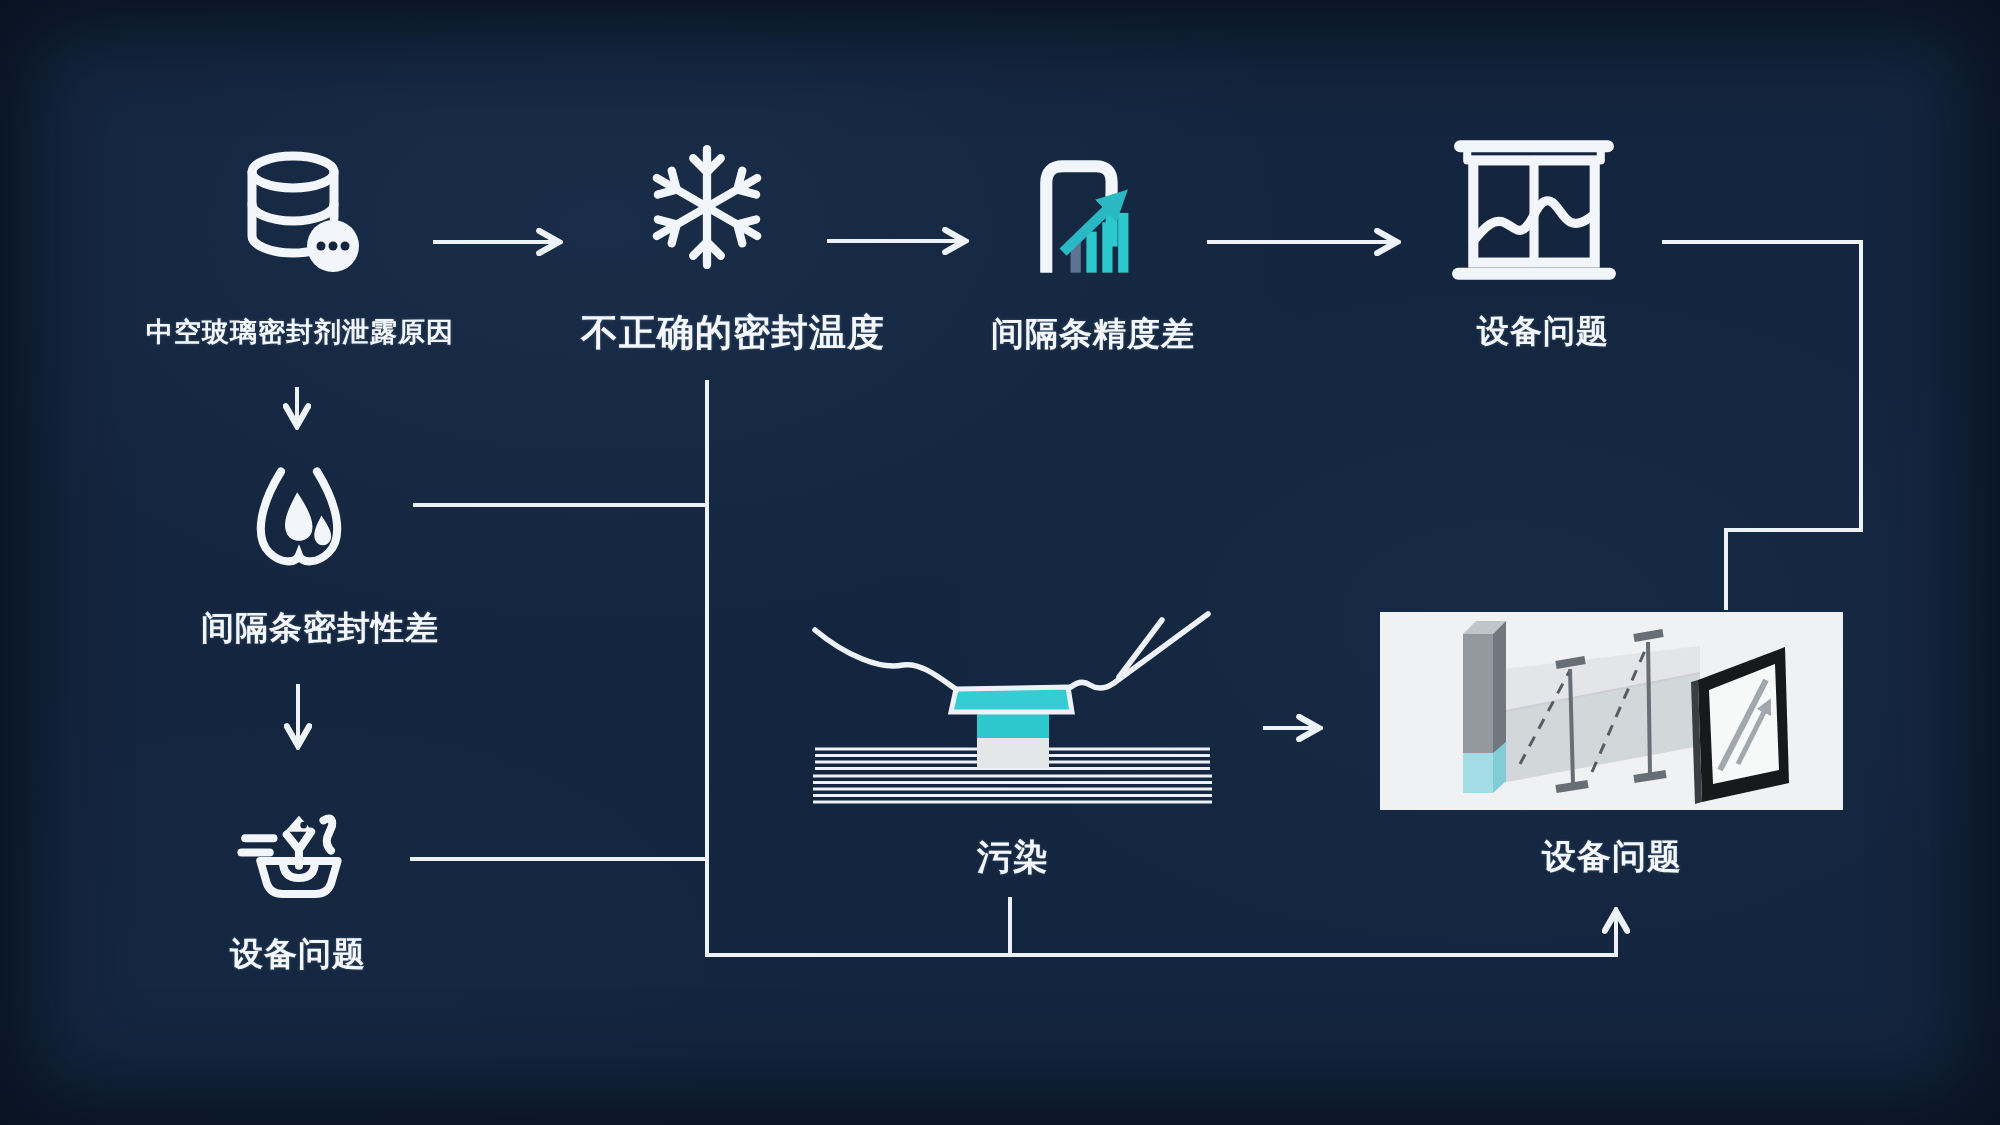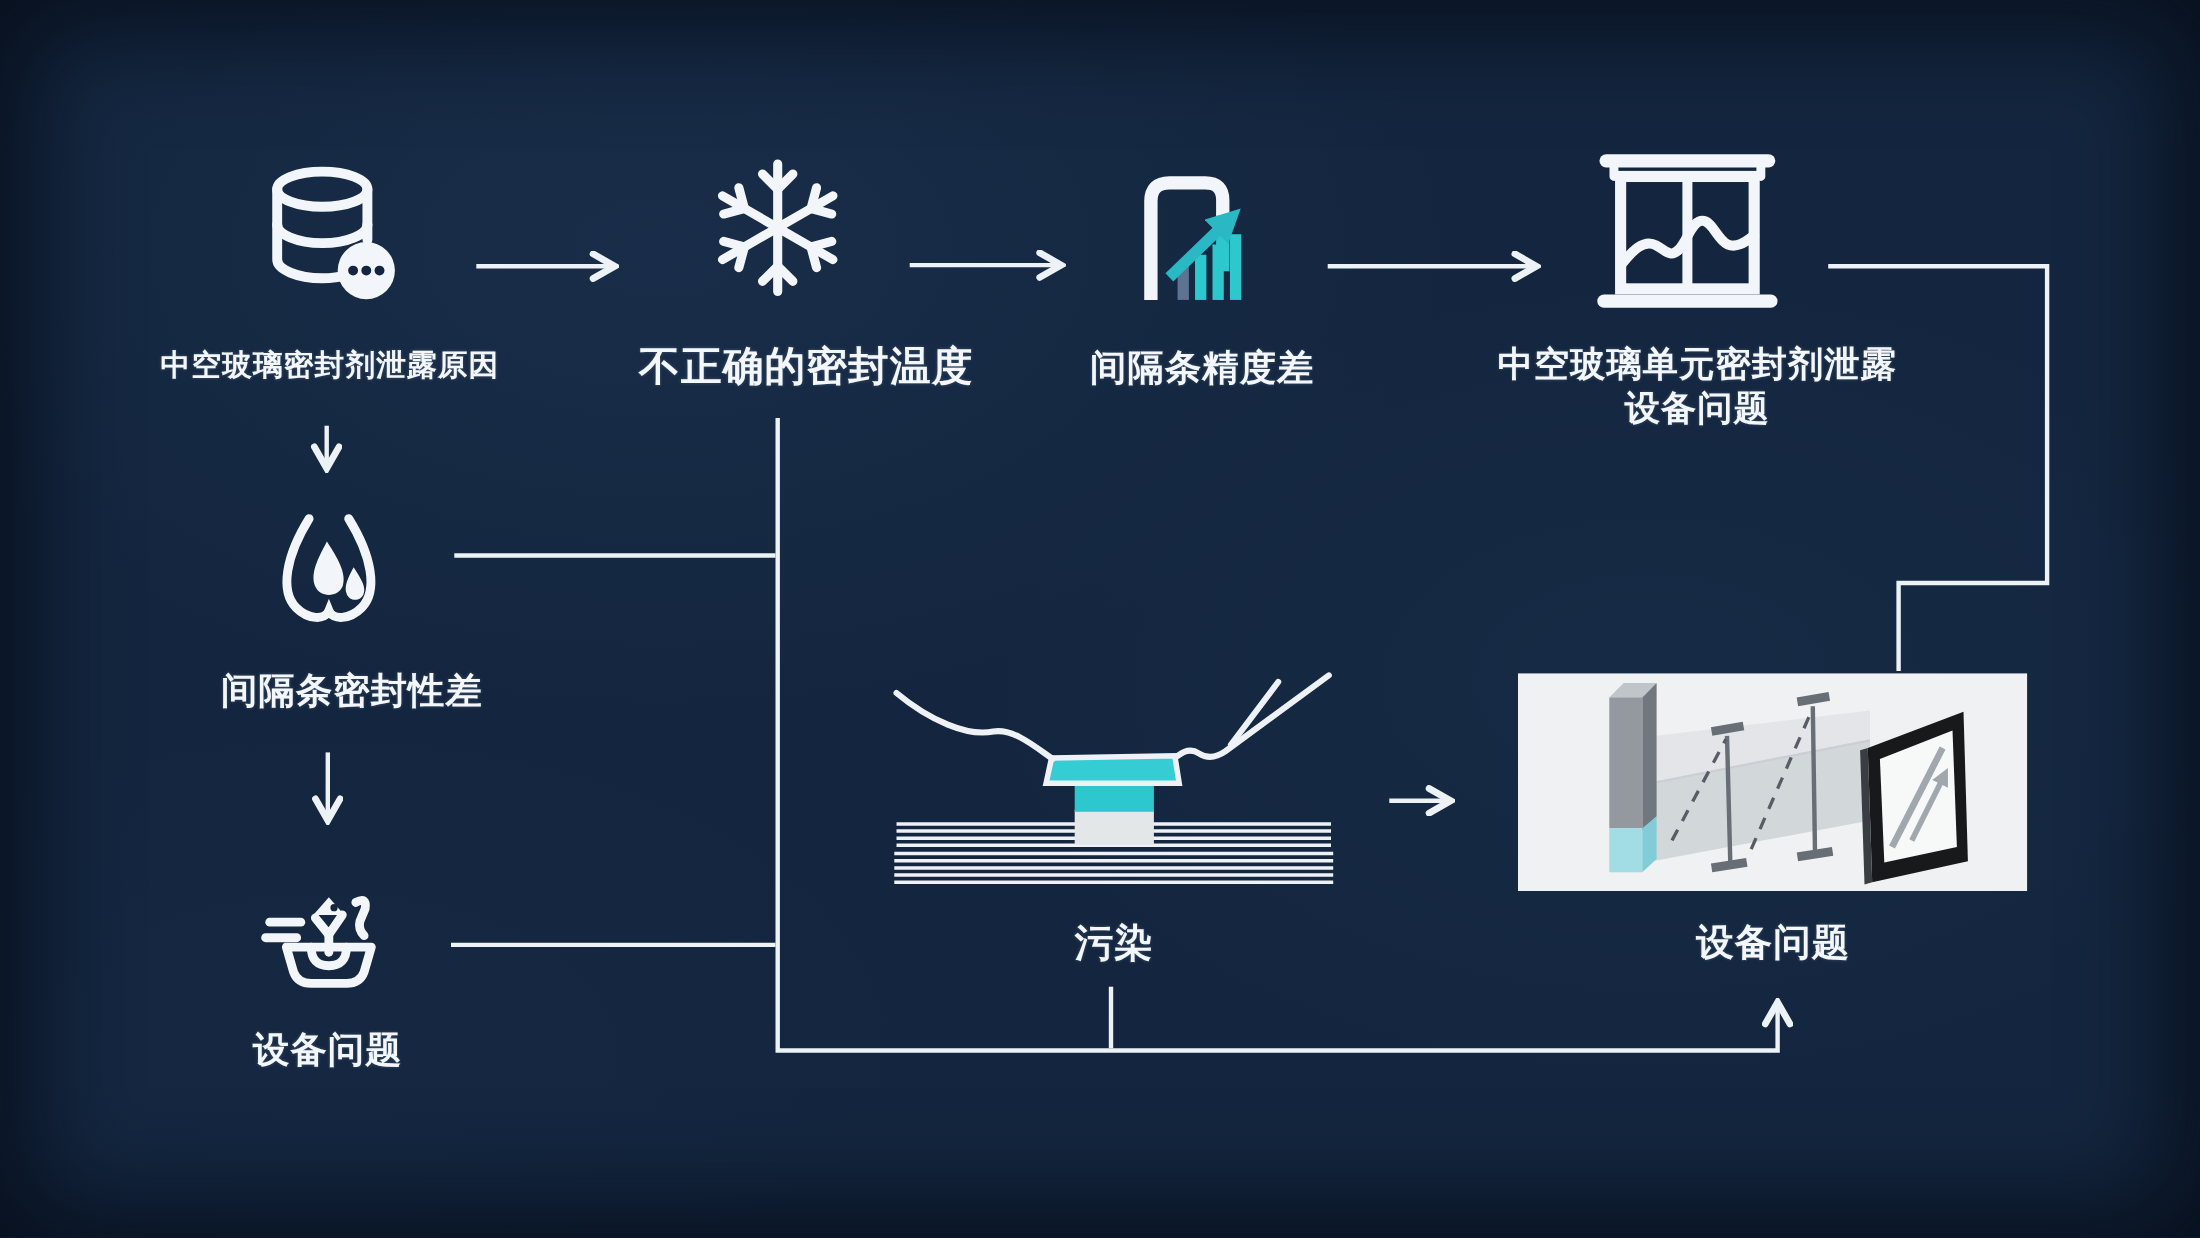--- a/index.html
+++ b/index.html
@@ -109,21 +109,20 @@
     <g fill="none" stroke="#f2f6fa" stroke-linecap="round">
       <path d="M12 16 H158" stroke-width="12"></path>
       <path d="M19 22 V30 M151 22 V30" stroke-width="8"></path>
       <rect x="25" y="30" width="120" height="101" stroke-width="10"></rect>
       <path d="M85 30 V131" stroke-width="9"></path>
       <path d="M25 110 C36 96 46 86 57 92 C66 97 70 103 77 96 C85 88 88 72 97 70 C107 68 111 86 121 91 C130 95 138 88 145 83" stroke-width="9"></path>
       <path d="M10 142 H160" stroke-width="12"></path>
     </g>
   </svg>
   <div class="lbl wrap" style="left:1323px;top:311px;width:440px;font-size:32px;line-height:40px">
-    <div>中空玻璃单元密封剂泄露</div>
     <div>设备问题</div>
   </div>
 
   <svg class="abs" style="left:233px;top:458px" width="132" height="126" viewBox="0 0 140 140">
     <path d="M50 15 C27 52 20 88 37 105 C49 117 66 118 70 108 C74 118 91 117 103 105 C120 88 113 52 90 15" fill="none" stroke="#f2f6fa" stroke-width="9" stroke-linecap="round"></path>
     <path d="M68 38 C59 55 51 70 56 83 C61 95 79 95 84 83 C88 70 79 55 68 38 Z" fill="#f2f6fa"></path>
     <path d="M95 64 C89 75 85 84 88 91 C91 99 102 99 105 91 C108 84 102 75 95 64 Z" fill="#f2f6fa"></path>
   </svg>
   <div class="lbl" style="left:120px;top:606px;width:400px;font-size:33px">间隔条密封性差</div>
 

